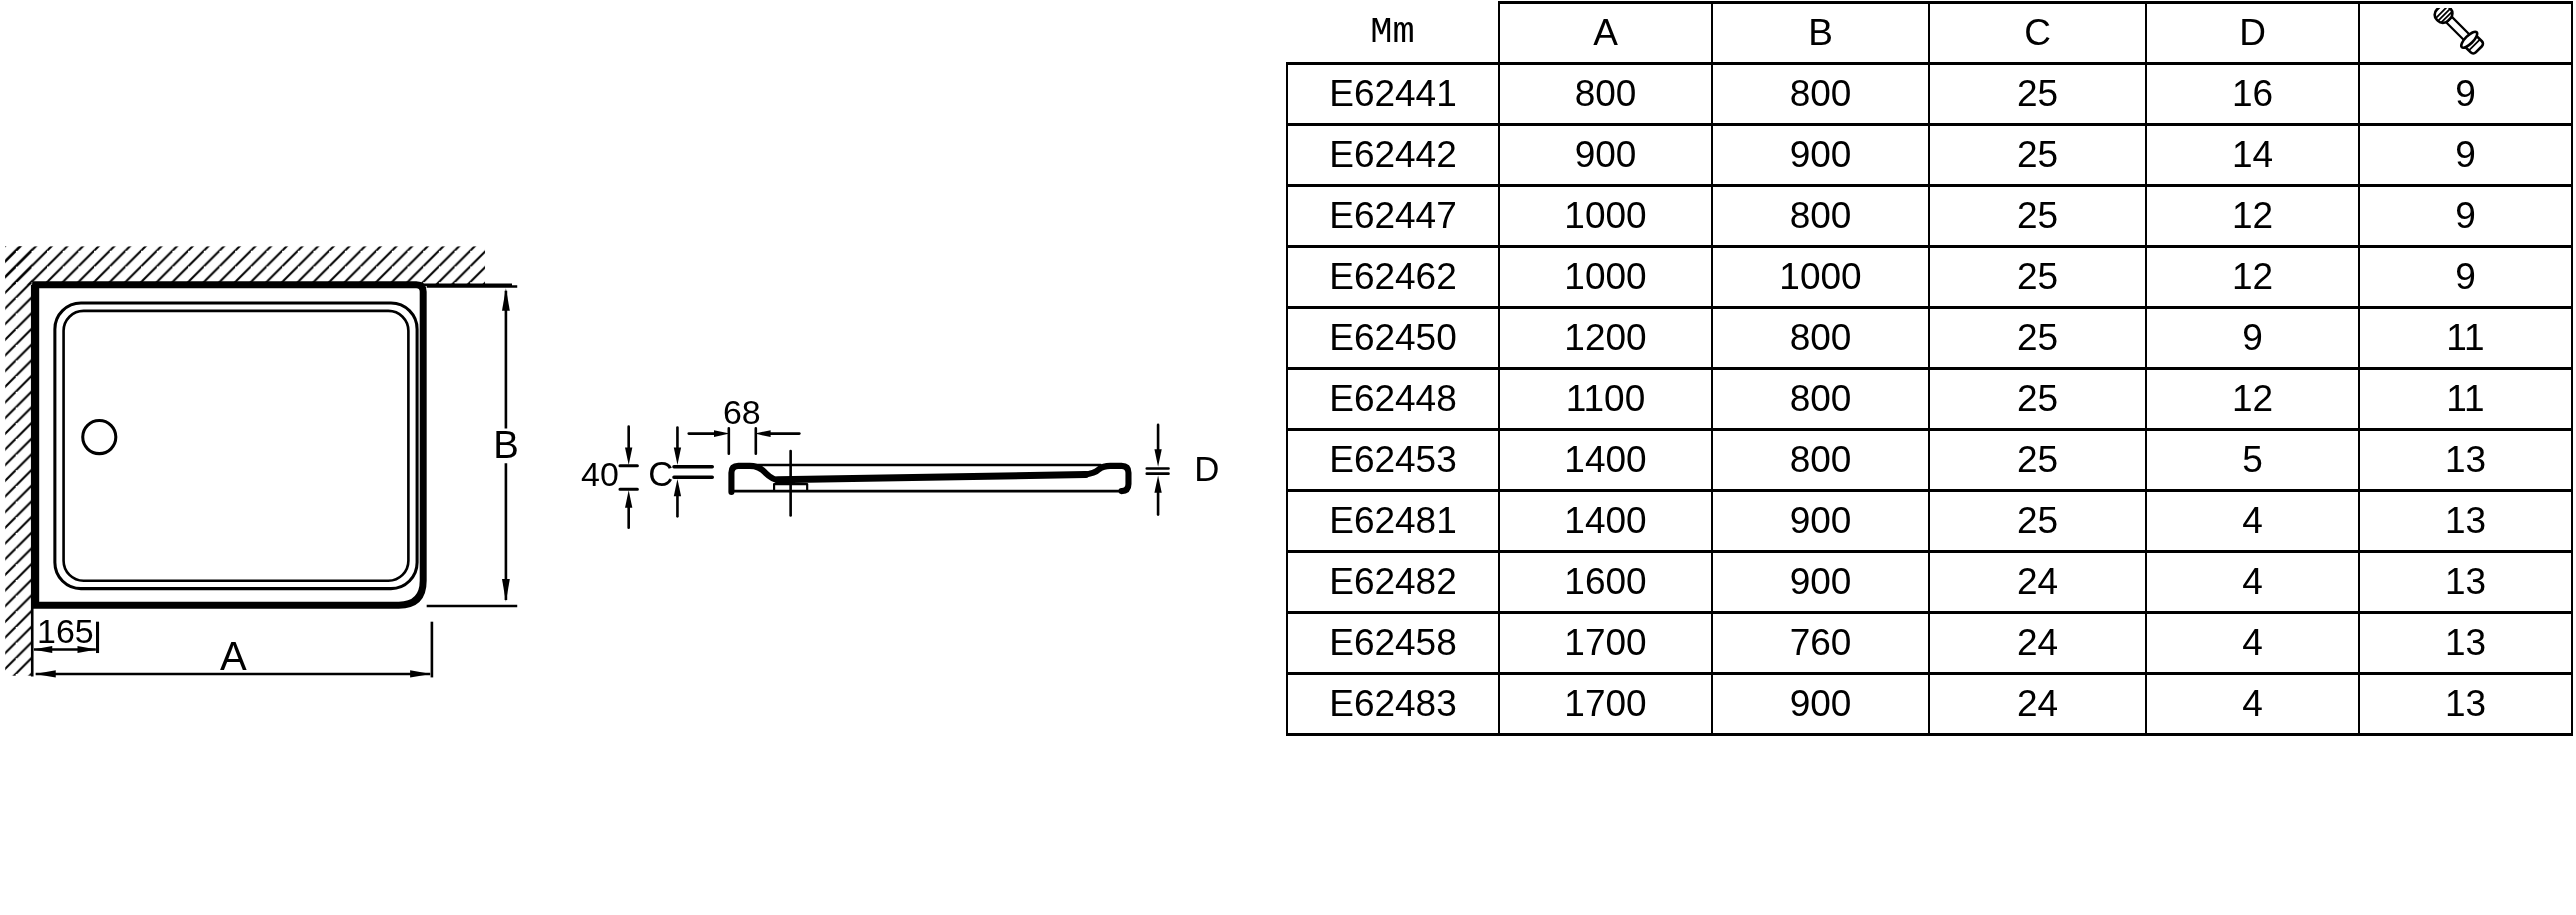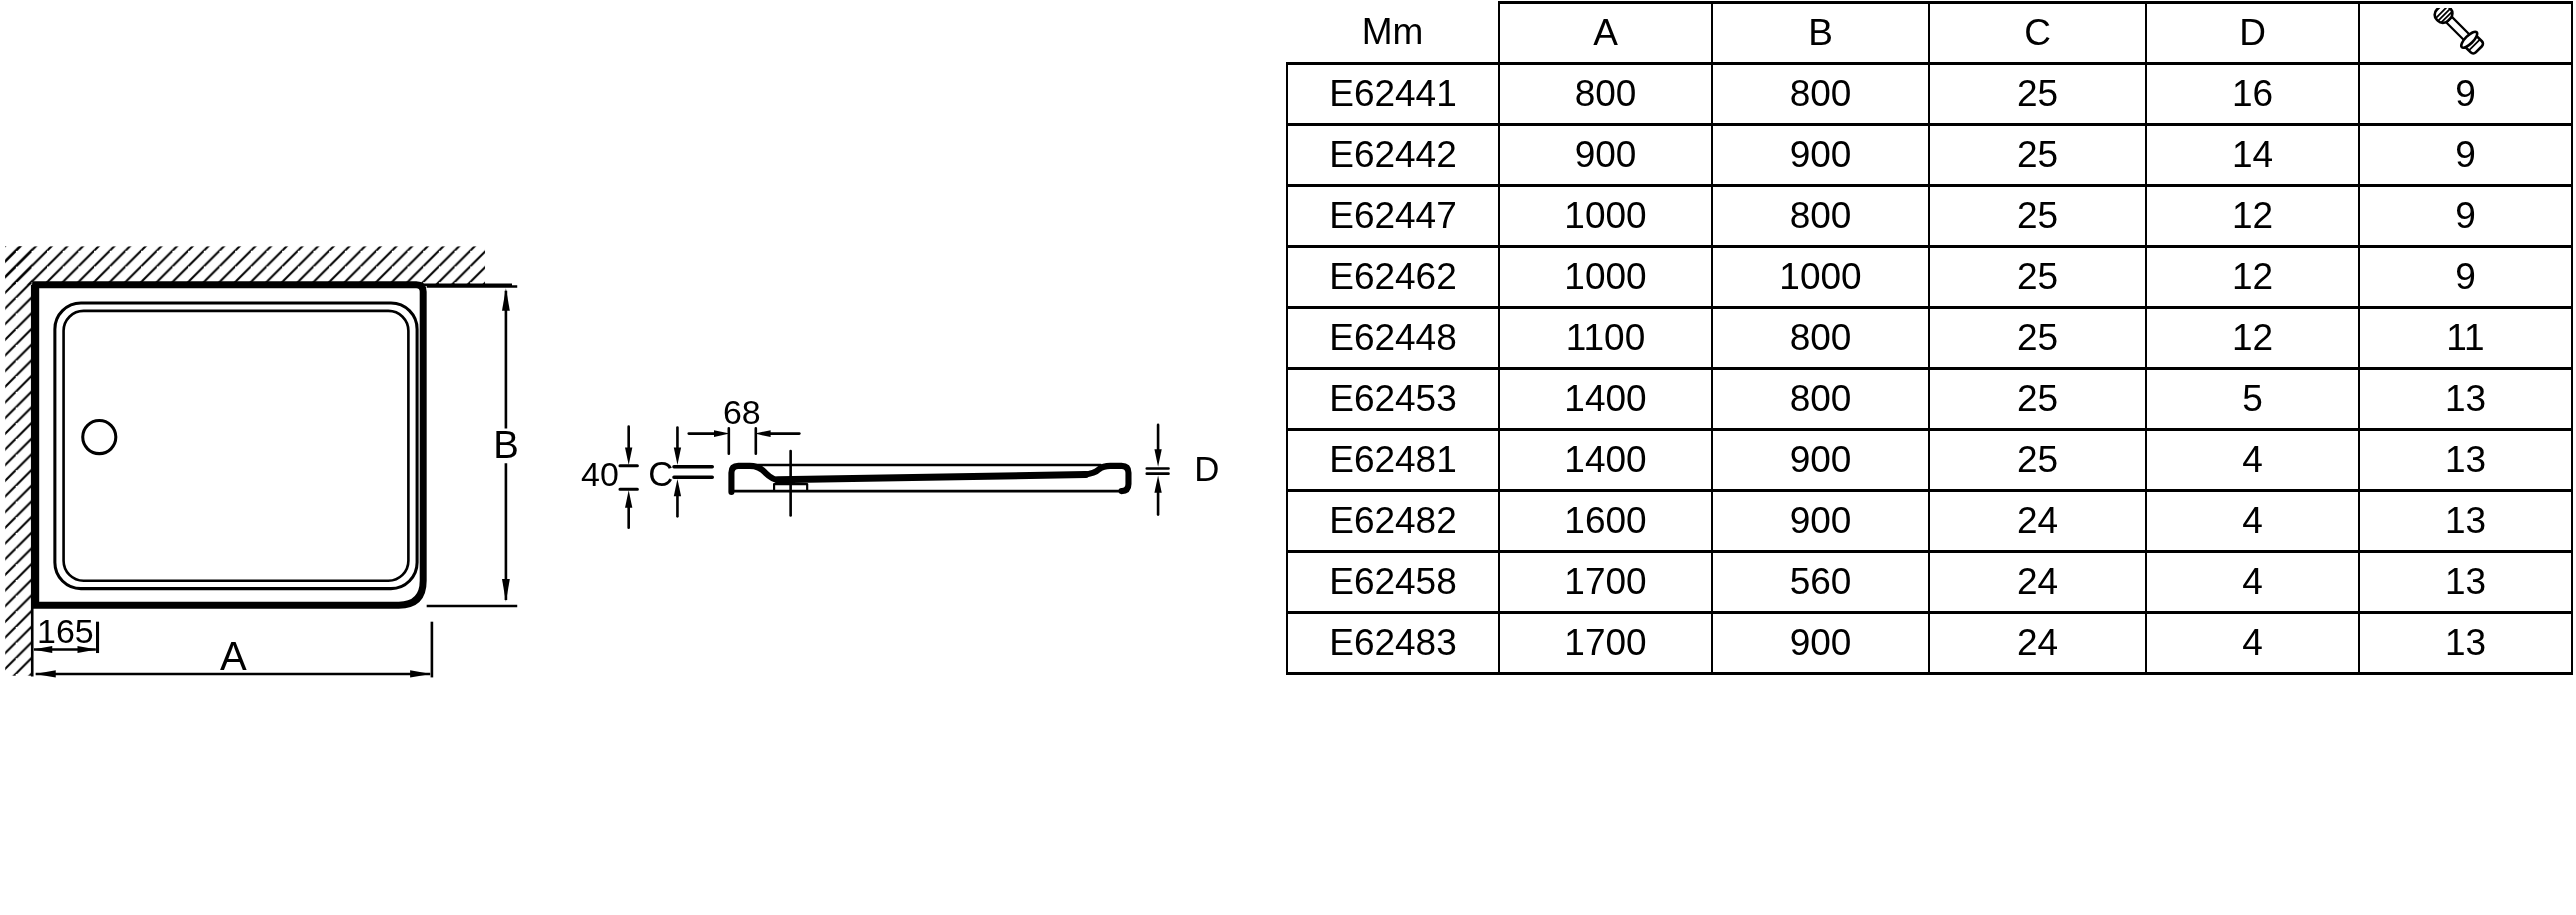--- a/index.html
+++ b/index.html
@@ -29,21 +29,21 @@
     height:61px;
     box-sizing:border-box;
     padding:0;
     text-align:center;
     vertical-align:middle;
     font-size:37px;
     font-weight:400;
     color:#000;
     white-space:nowrap;
   }
-  table.dim-table th.unit{border-top:none;border-left:none;}
+  table.dim-table th.unit{border-top:none;border-left:none;font-family:Liberation Mono, monospace;}
   table.dim-table th.icon-cell{line-height:0;}
 </style>
 </head>
 <body>
 
 <div class="stage">
 
   <svg class="drawing" width="1280" height="916" viewBox="0 0 1470 1052">
     <defs>
       <pattern id="hatch" width="18" height="18" patternUnits="userSpaceOnUse">
@@ -202,20 +202,28 @@
         </tr>
         <tr>
           <td>E62462</td>
           <td>1000</td>
           <td>1000</td>
           <td>25</td>
           <td>12</td>
           <td>9</td>
         </tr>
         <tr>
+          <td>E62450</td>
+          <td>1200</td>
+          <td>800</td>
+          <td>25</td>
+          <td>9</td>
+          <td>11</td>
+        </tr>
+        <tr>
           <td>E62448</td>
           <td>1100</td>
           <td>800</td>
           <td>25</td>
           <td>12</td>
           <td>11</td>
         </tr>
         <tr>
           <td>E62453</td>
           <td>1400</td>
@@ -236,21 +244,21 @@
           <td>E62482</td>
           <td>1600</td>
           <td>900</td>
           <td>24</td>
           <td>4</td>
           <td>13</td>
         </tr>
         <tr>
           <td>E62458</td>
           <td>1700</td>
-          <td>560</td>
+          <td>760</td>
           <td>24</td>
           <td>4</td>
           <td>13</td>
         </tr>
         <tr>
           <td>E62483</td>
           <td>1700</td>
           <td>900</td>
           <td>24</td>
           <td>4</td>

